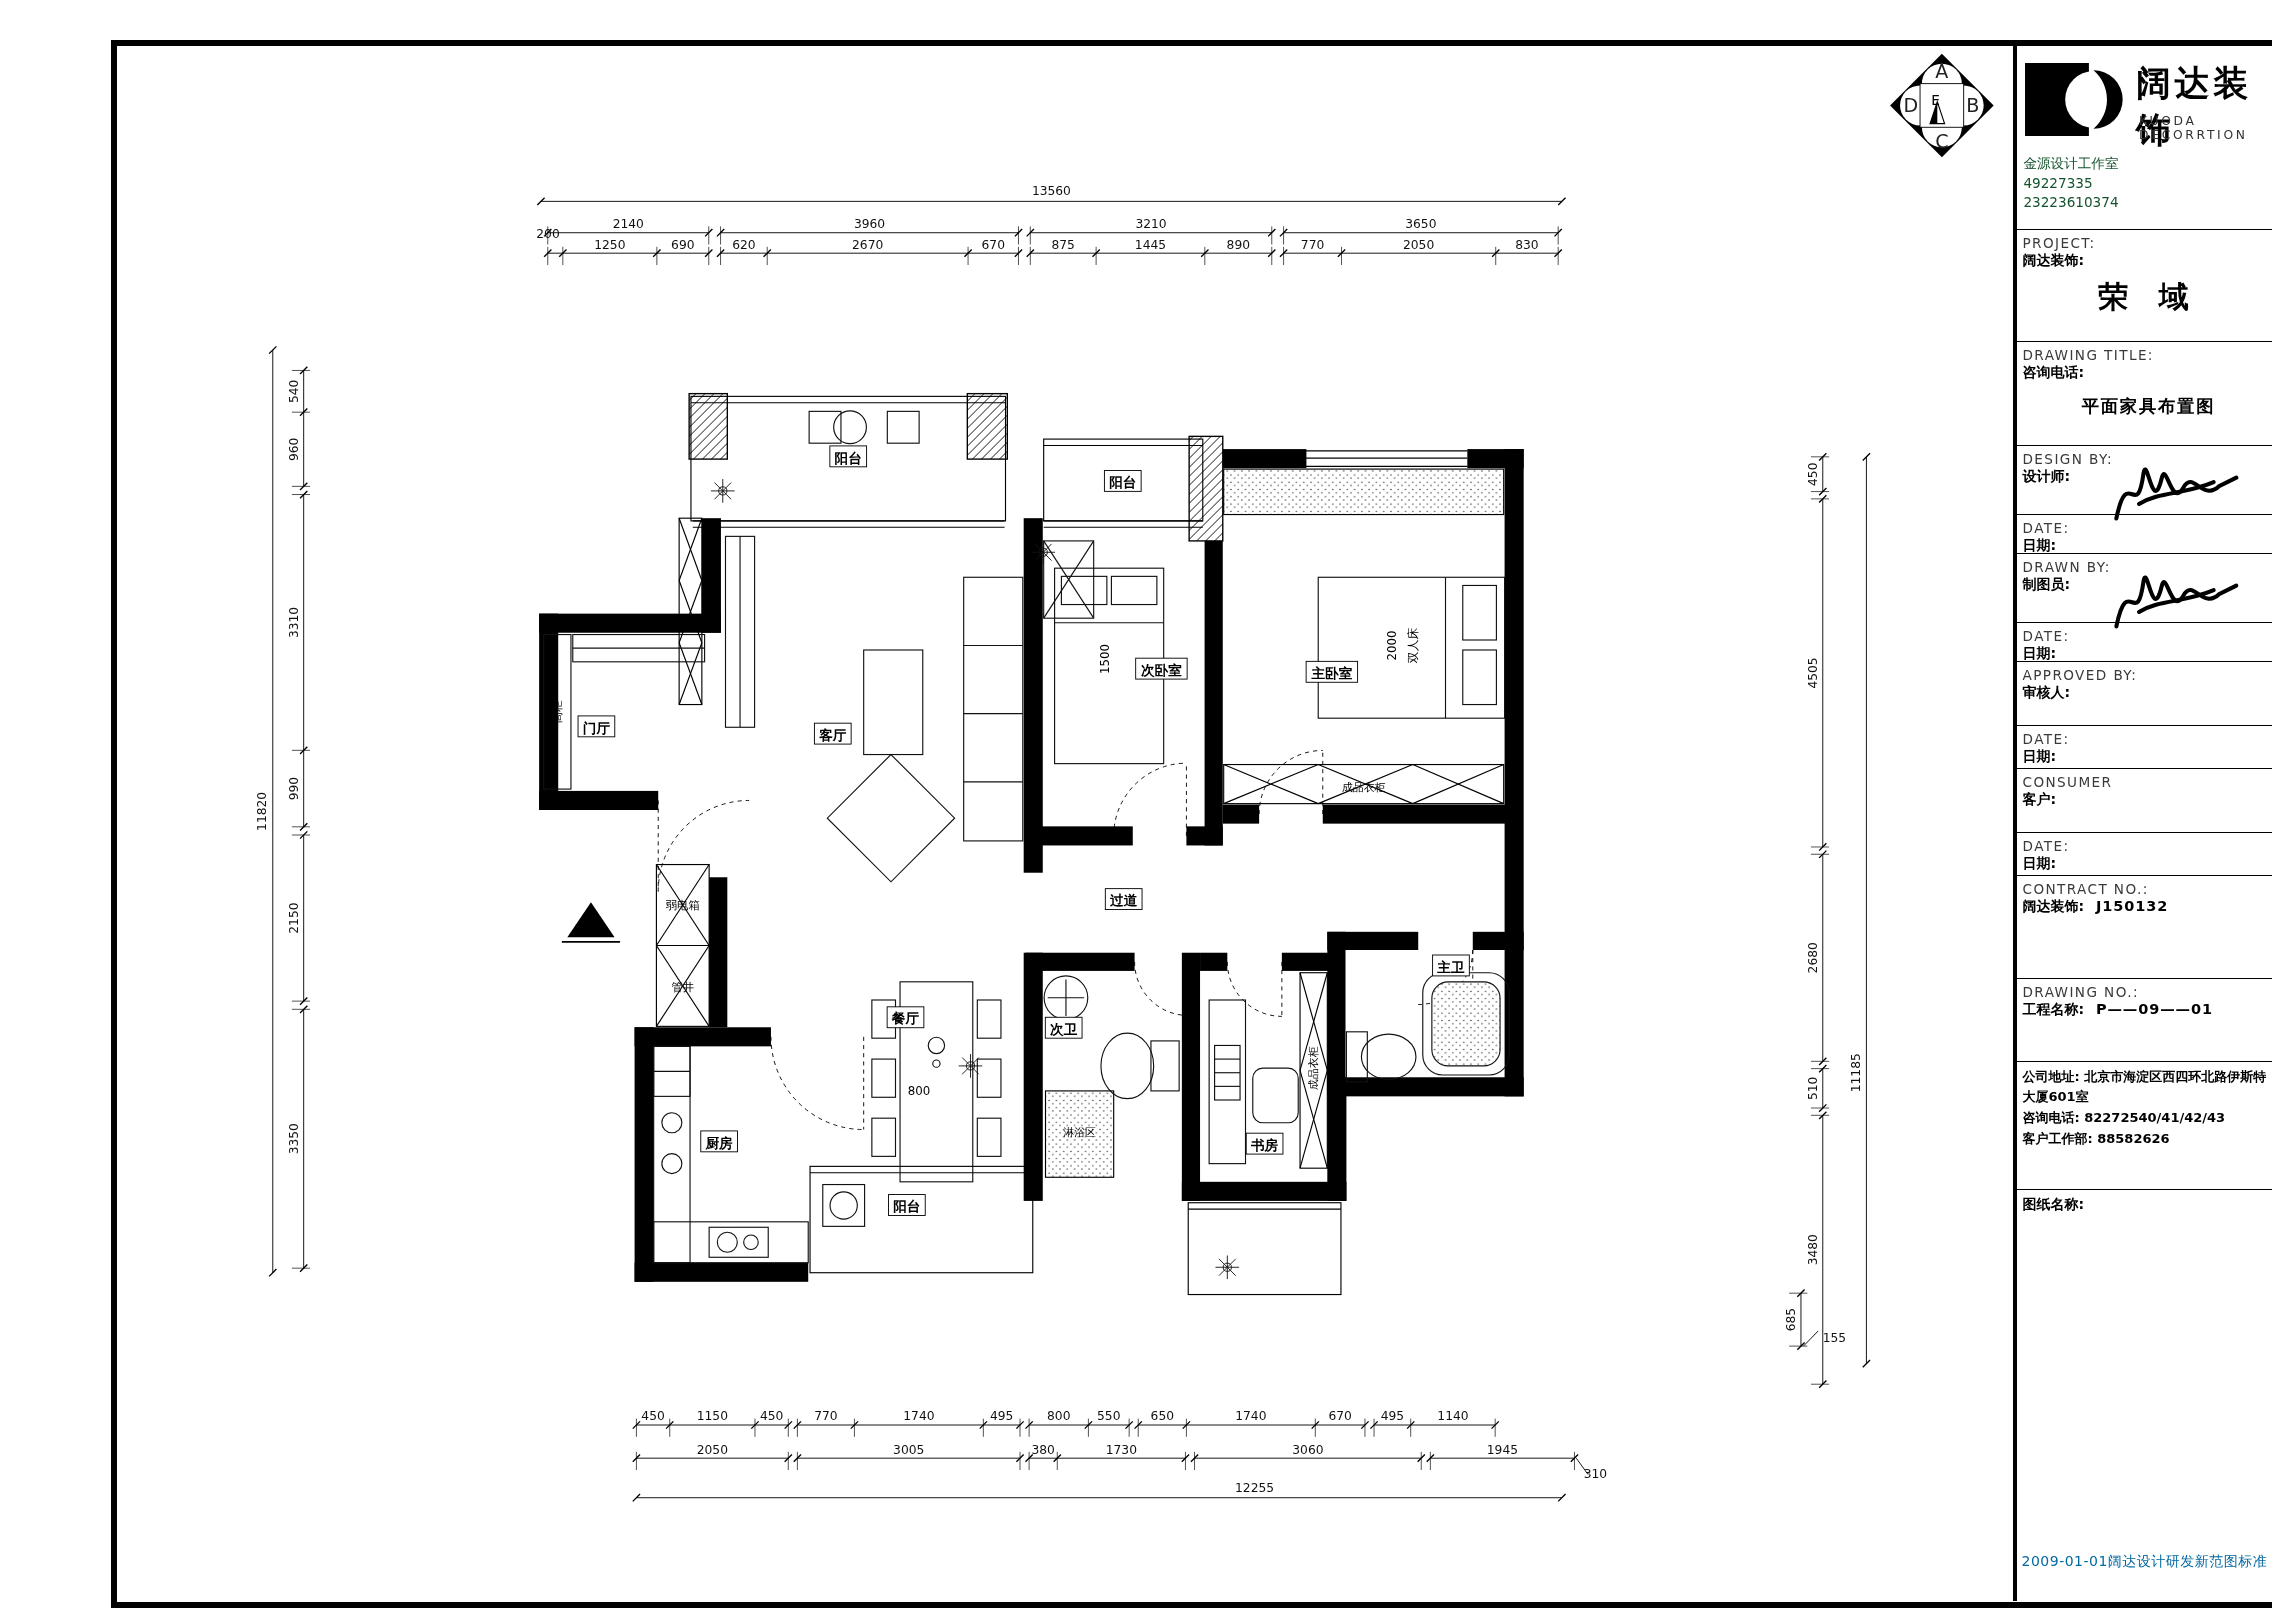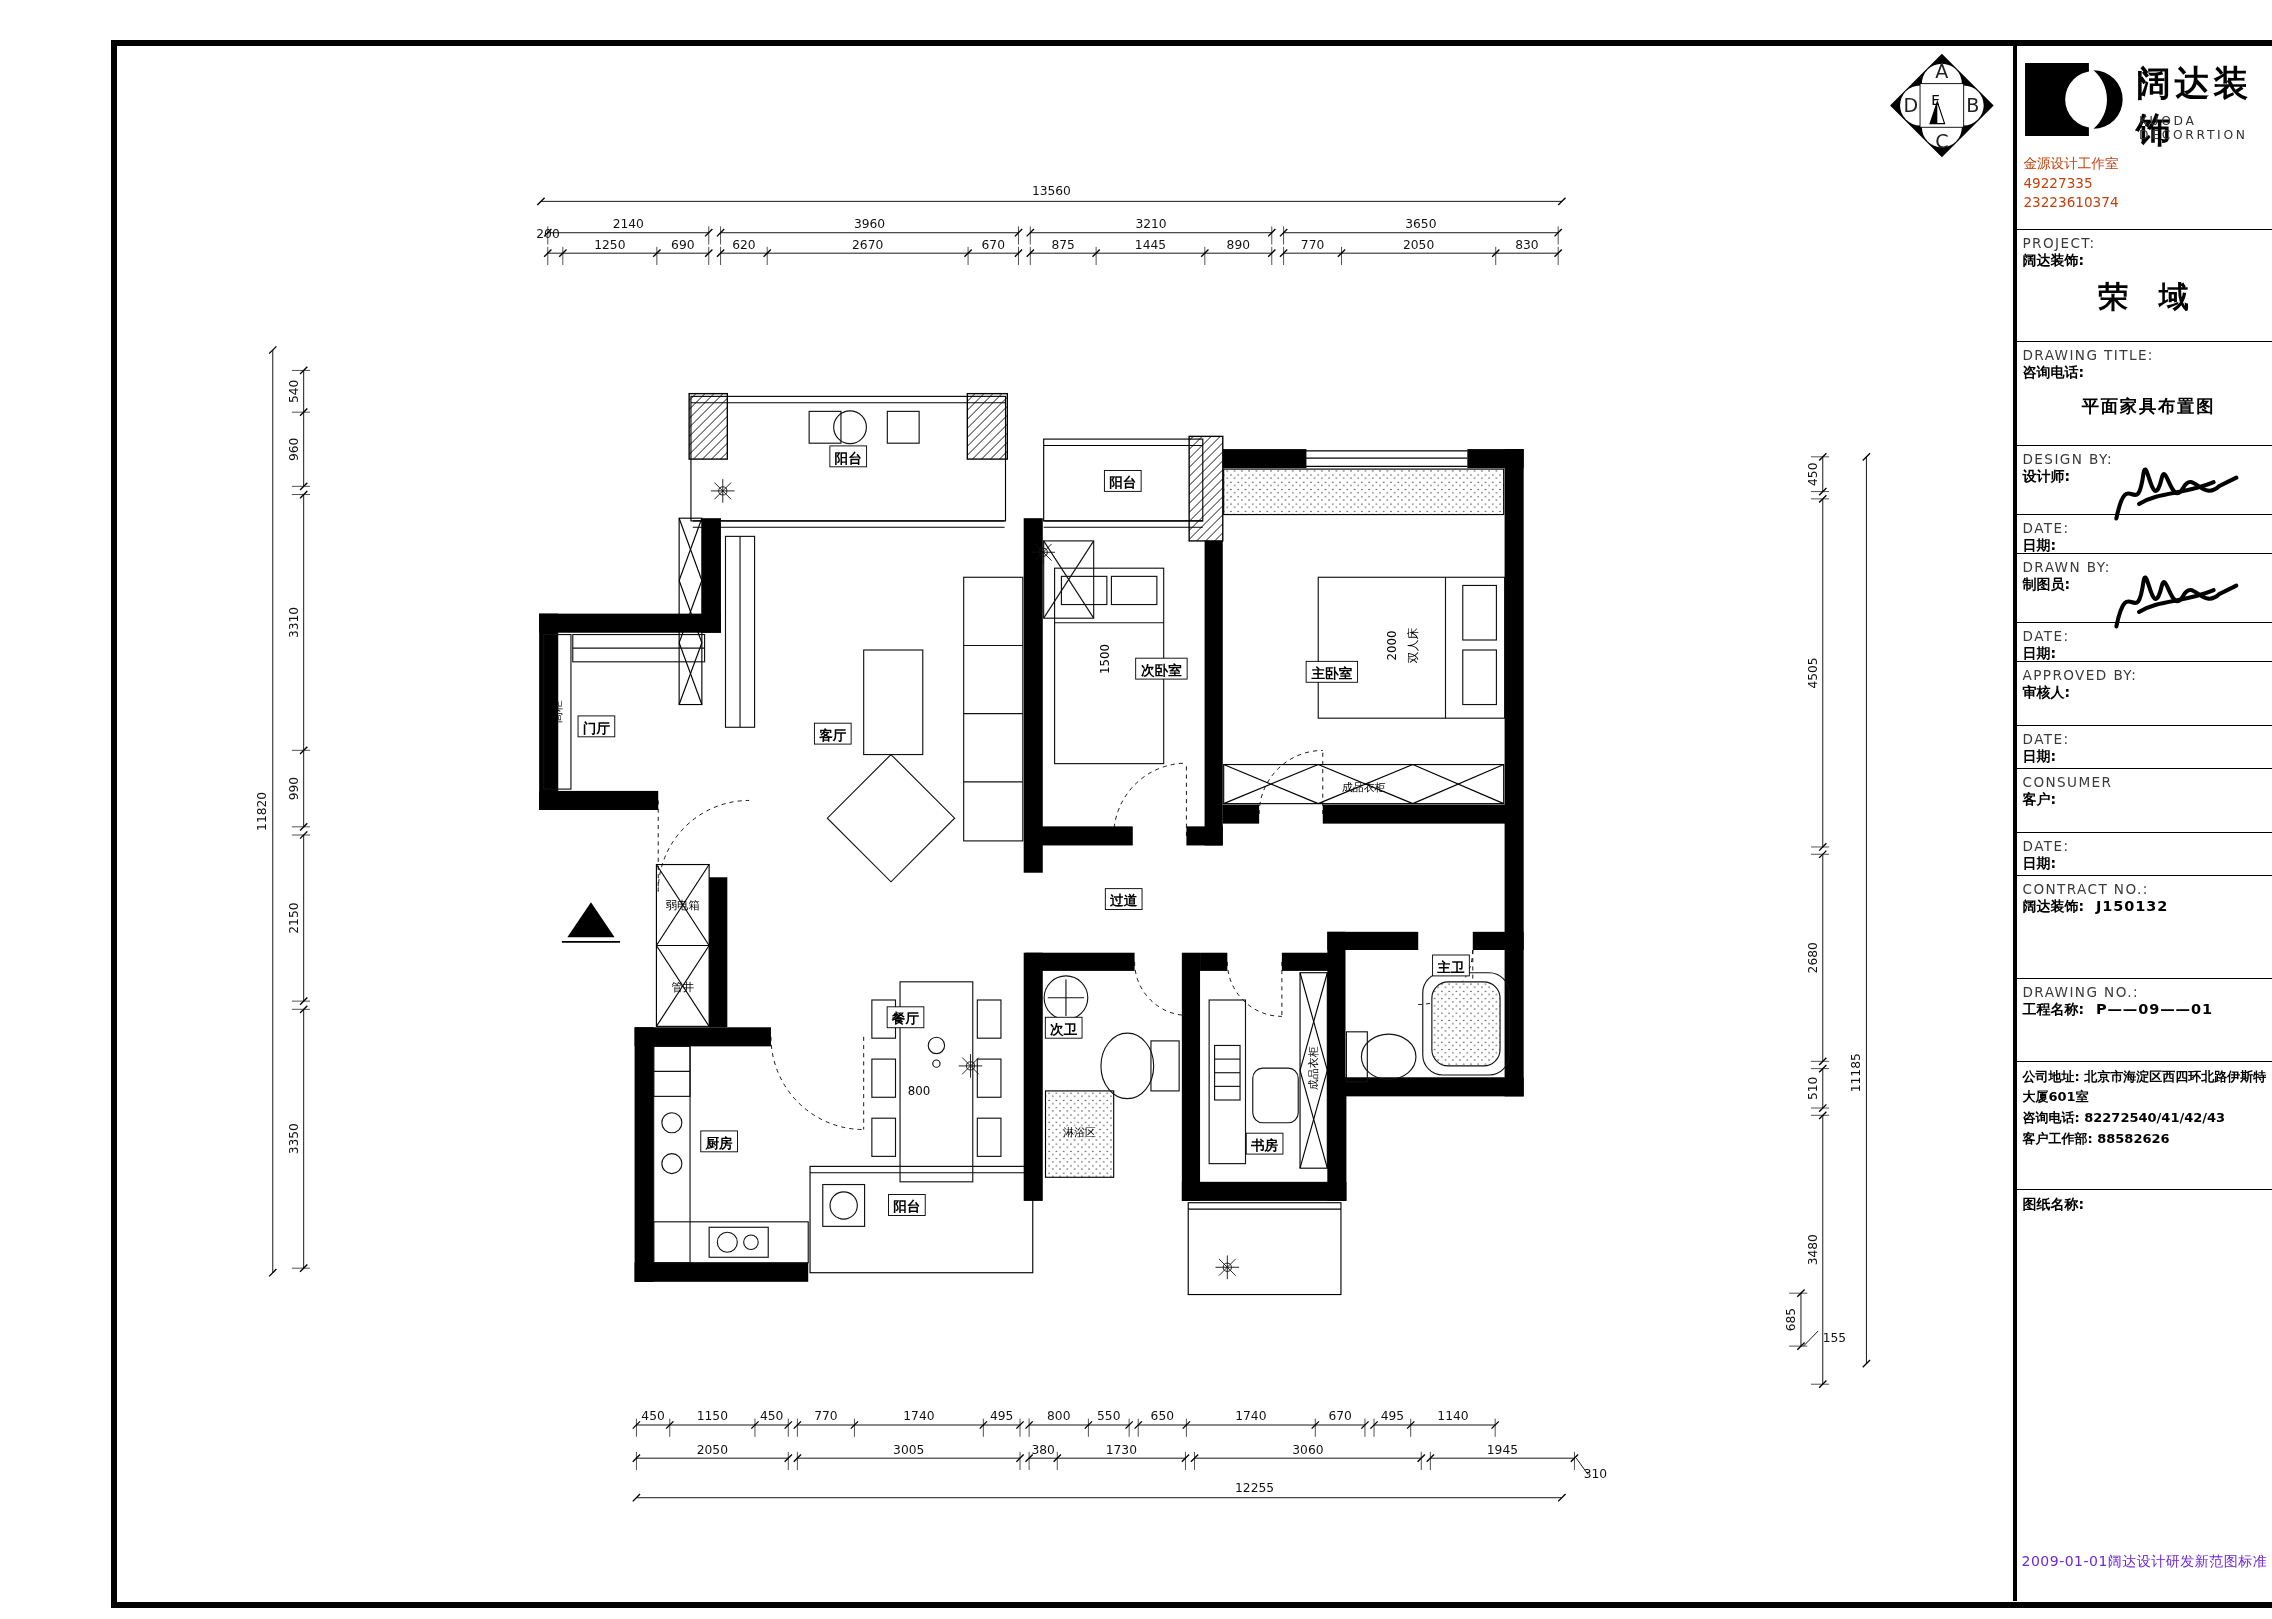--- a/index.html
+++ b/index.html
@@ -7,29 +7,29 @@
   #sheet{position:absolute;left:0;top:0;width:2291px;height:1620px;background:#fff;}
   #frame{position:absolute;left:111px;top:40px;width:2175px;height:1568px;border:6.4px solid #000;box-sizing:border-box;}
   #plan-svg{position:absolute;left:0;top:0;width:2291px;height:1620px;}
   
   #titleblock{position:absolute;left:2013px;top:46px;width:267px;height:1555px;border-left:4.1px solid #000;box-sizing:border-box;background:#fff;}
   .tb-logo{position:relative;height:183px;}
   .logo-mark{position:absolute;left:8.2px;top:17.3px;width:105px;height:73px;}
   .logo-cn{position:absolute;left:119px;top:13.6px;font-size:35px;font-weight:700;letter-spacing:3.6px;color:#000;}
   .logo-en{position:absolute;left:122px;top:68px;font-size:12.3px;letter-spacing:2.7px;color:#333;}
   .studio{position:absolute;left:6.4px;top:108px;line-height:1.45;}
-  .studio div{font-size:13.6px;color:#c2410c;}
+  .studio div{font-size:13.6px;color:#14532d;}
   .tb-row{border-top:1.8px solid #000;box-sizing:border-box;padding:4.5px 5.5px;position:relative;overflow:visible;}
   .tb-en{font-size:13.6px;letter-spacing:1.4px;color:#3a3a3a;font-weight:400;}
   .tb-cn{font-size:14px;font-weight:700;color:#000;margin-top:1.8px;}
   .tb-inline{font-weight:700;font-size:14.5px;margin-left:11.8px;letter-spacing:0.9px;margin-top:48px;}
   .tb-val-big{font-size:30px;font-weight:700;text-align:center;margin-top:6.4px;letter-spacing:10px;}
   .tb-val-mid{font-size:17.3px;font-weight:700;text-align:center;margin-top:11.8px;letter-spacing:1.8px;}
   .tb-addr{font-size:13px;font-weight:700;line-height:1.6;color:#000;}
-  .tb-note{position:absolute;left:4.5px;bottom:30px;font-size:14px;color:#6d28d9;letter-spacing:0.5px;}
+  .tb-note{position:absolute;left:4.5px;bottom:30px;font-size:14px;color:#0369a1;letter-spacing:0.5px;}
   .sig{position:absolute;right:23px;top:0px;pointer-events:none;}
 </style>
 </head>
 <body>
 
 <div id="sheet">
   <div id="frame"></div>
 
   <svg id="plan-svg" viewBox="0 0 5040 3564">
     <defs>

